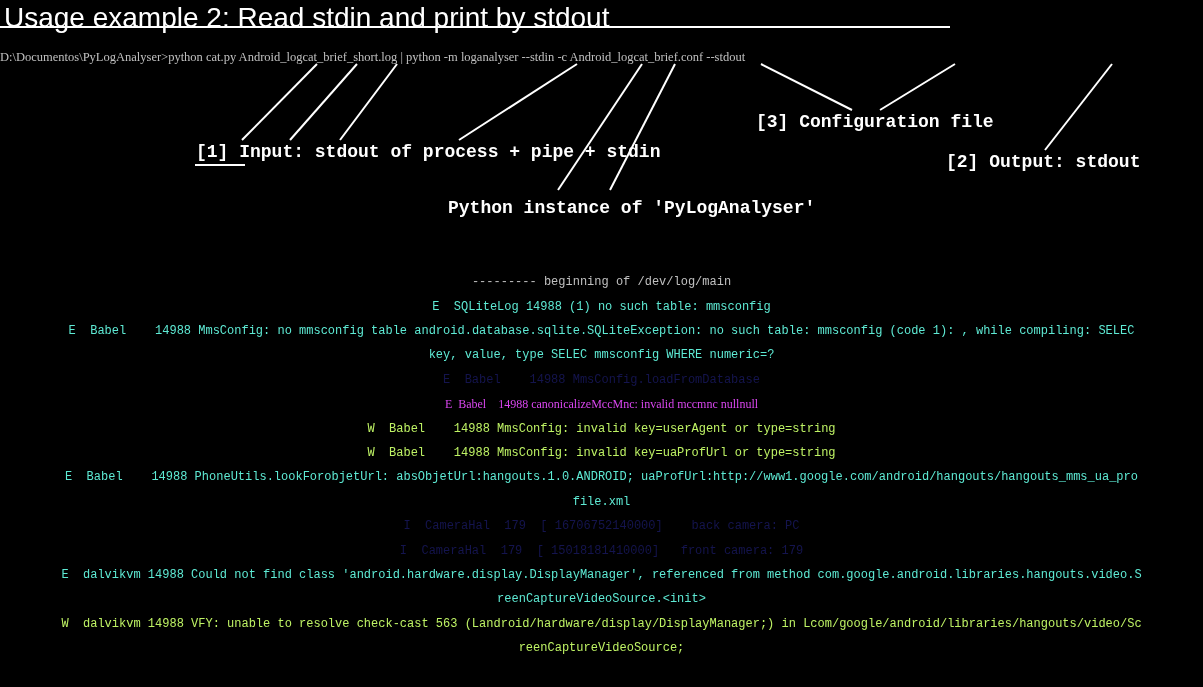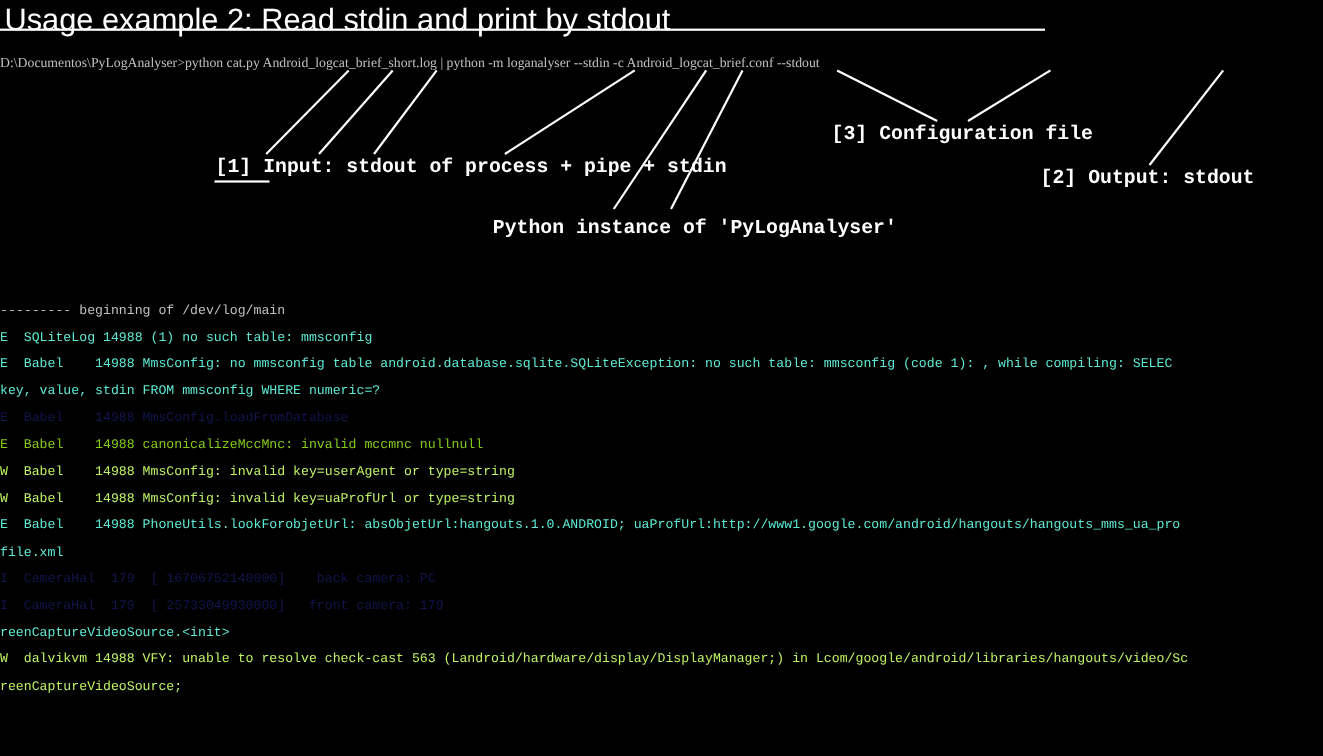--- a/index.html
+++ b/index.html
@@ -68,22 +68,22 @@
     font-size: 12px;
     line-height: 12.2px;
     white-space: pre;
     font-family: "Courier New", monospace;
     overflow: hidden;
   }
   .lw { color: #c0c0c0; }
   .ly { color: #bef264; }
   .lr { color: #5eead4; }
   .lb { color: #14144e; }
-  .lbr{ color: #84cc16; }
-  .log-line { display:block; }
+  .lbr{ color: #d946ef; font-family: Liberation Serif, serif; }
+  .log-line { display:block;text-align:center; }
 </style>
 </head>
 <body>
 
 <div class="title">Usage example 2: Read stdin and print by stdout</div>
 <div class="title-underline"></div>
 
 <div class="cmdline">D:\Documentos\PyLogAnalyser&gt;python cat.py Android_logcat_brief_short.log | python -m loganalyser --stdin -c Android_logcat_brief.conf --stdout</div>
 
 <svg class="lines">
@@ -104,29 +104,30 @@
 <div class="annotation" style="top:112px; left:756px;">[3] Configuration file</div>
 
 <div class="annotation" style="top:152px; left:946px;">[2] Output: stdout</div>
 
 <div class="annotation" style="top:198px; left:416px;margin-left:32px;">Python instance of 'PyLogAnalyser'</div>
 
 <div class="log-area">
 <span class="log-line lw">--------- beginning of /dev/log/main</span>
 <span class="log-line lr">E  SQLiteLog 14988 (1) no such table: mmsconfig</span>
 <span class="log-line lr">E  Babel    14988 MmsConfig: no mmsconfig table android.database.sqlite.SQLiteException: no such table: mmsconfig (code 1): , while compiling: SELEC</span>
-<span class="log-line lr">key, value, stdin FROM mmsconfig WHERE numeric=?</span>
+<span class="log-line lr">key, value, type SELEC mmsconfig WHERE numeric=?</span>
 <span class="log-line lb">E  Babel    14988 MmsConfig.loadFromDatabase</span>
 <span class="log-line lbr">E  Babel    14988 canonicalizeMccMnc: invalid mccmnc nullnull</span>
 <span class="log-line ly">W  Babel    14988 MmsConfig: invalid key=userAgent or type=string</span>
 <span class="log-line ly">W  Babel    14988 MmsConfig: invalid key=uaProfUrl or type=string</span>
 <span class="log-line lr">E  Babel    14988 PhoneUtils.lookForobjetUrl: absObjetUrl:hangouts.1.0.ANDROID; uaProfUrl:http://www1.google.com/android/hangouts/hangouts_mms_ua_pro</span>
 <span class="log-line lr">file.xml</span>
 <span class="log-line lb">I  CameraHal  179  [ 16706752140000]    back camera: PC</span>
-<span class="log-line lb">I  CameraHal  179  [ 25733049930000]   front camera: 179</span>
+<span class="log-line lb">I  CameraHal  179  [ 15018181410000]   front camera: 179</span>
+<span class="log-line lr">E  dalvikvm 14988 Could not find class 'android.hardware.display.DisplayManager', referenced from method com.google.android.libraries.hangouts.video.S</span>
 <span class="log-line lr">reenCaptureVideoSource.&lt;init&gt;</span>
 <span class="log-line ly">W  dalvikvm 14988 VFY: unable to resolve check-cast 563 (Landroid/hardware/display/DisplayManager;) in Lcom/google/android/libraries/hangouts/video/Sc</span>
 <span class="log-line ly">reenCaptureVideoSource;</span>
 
 
 
 
 
 
 

